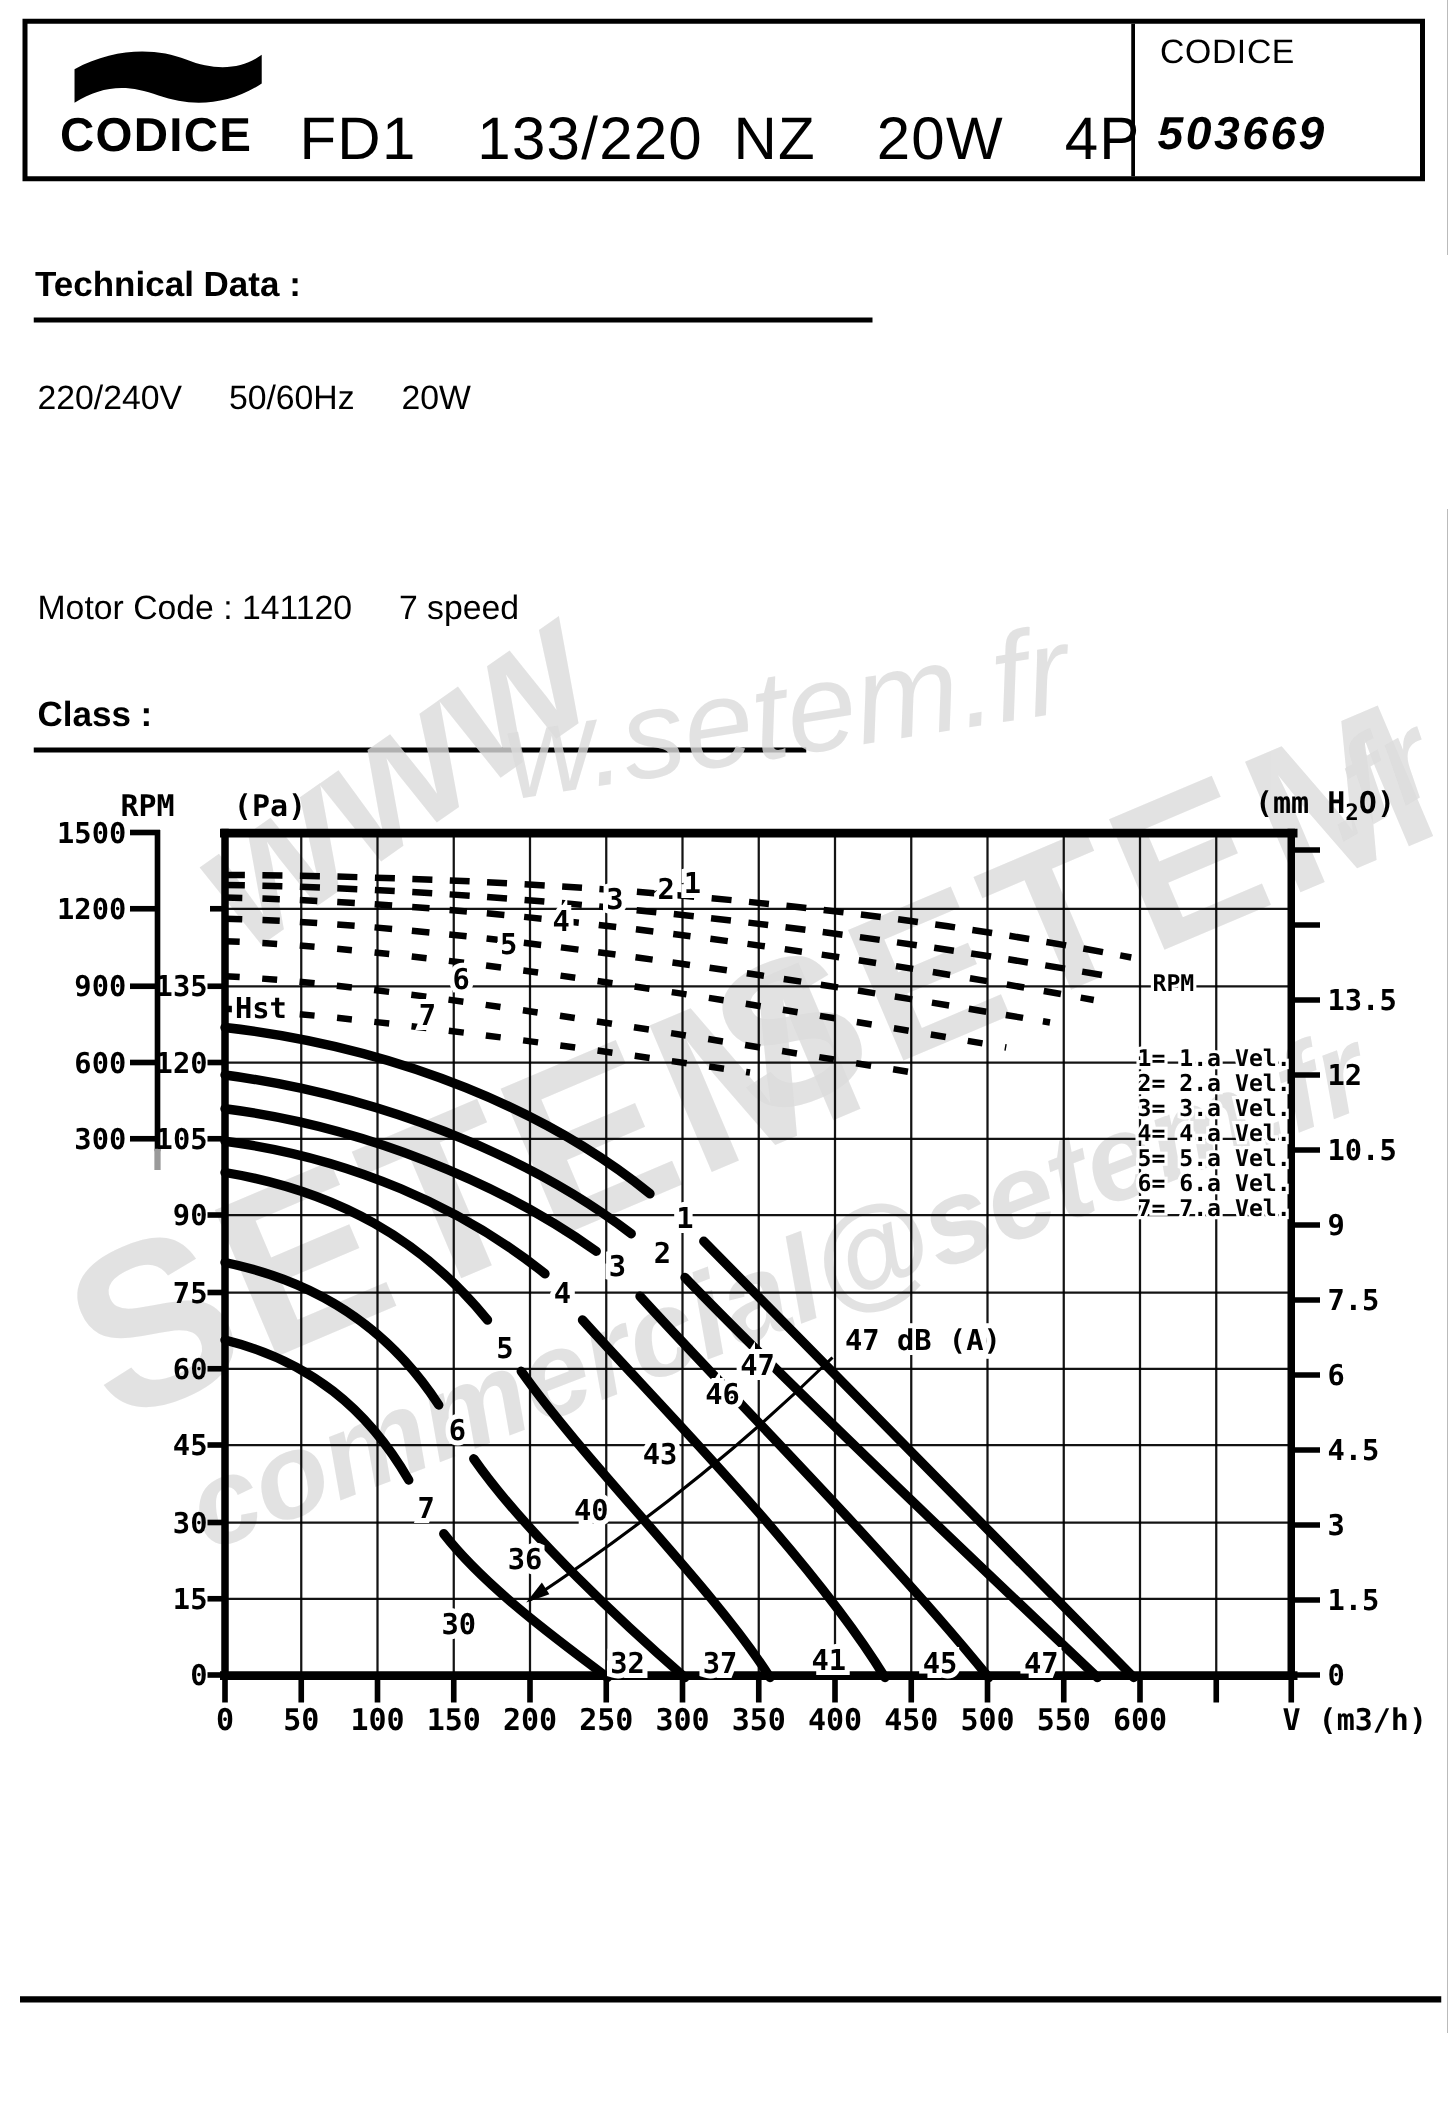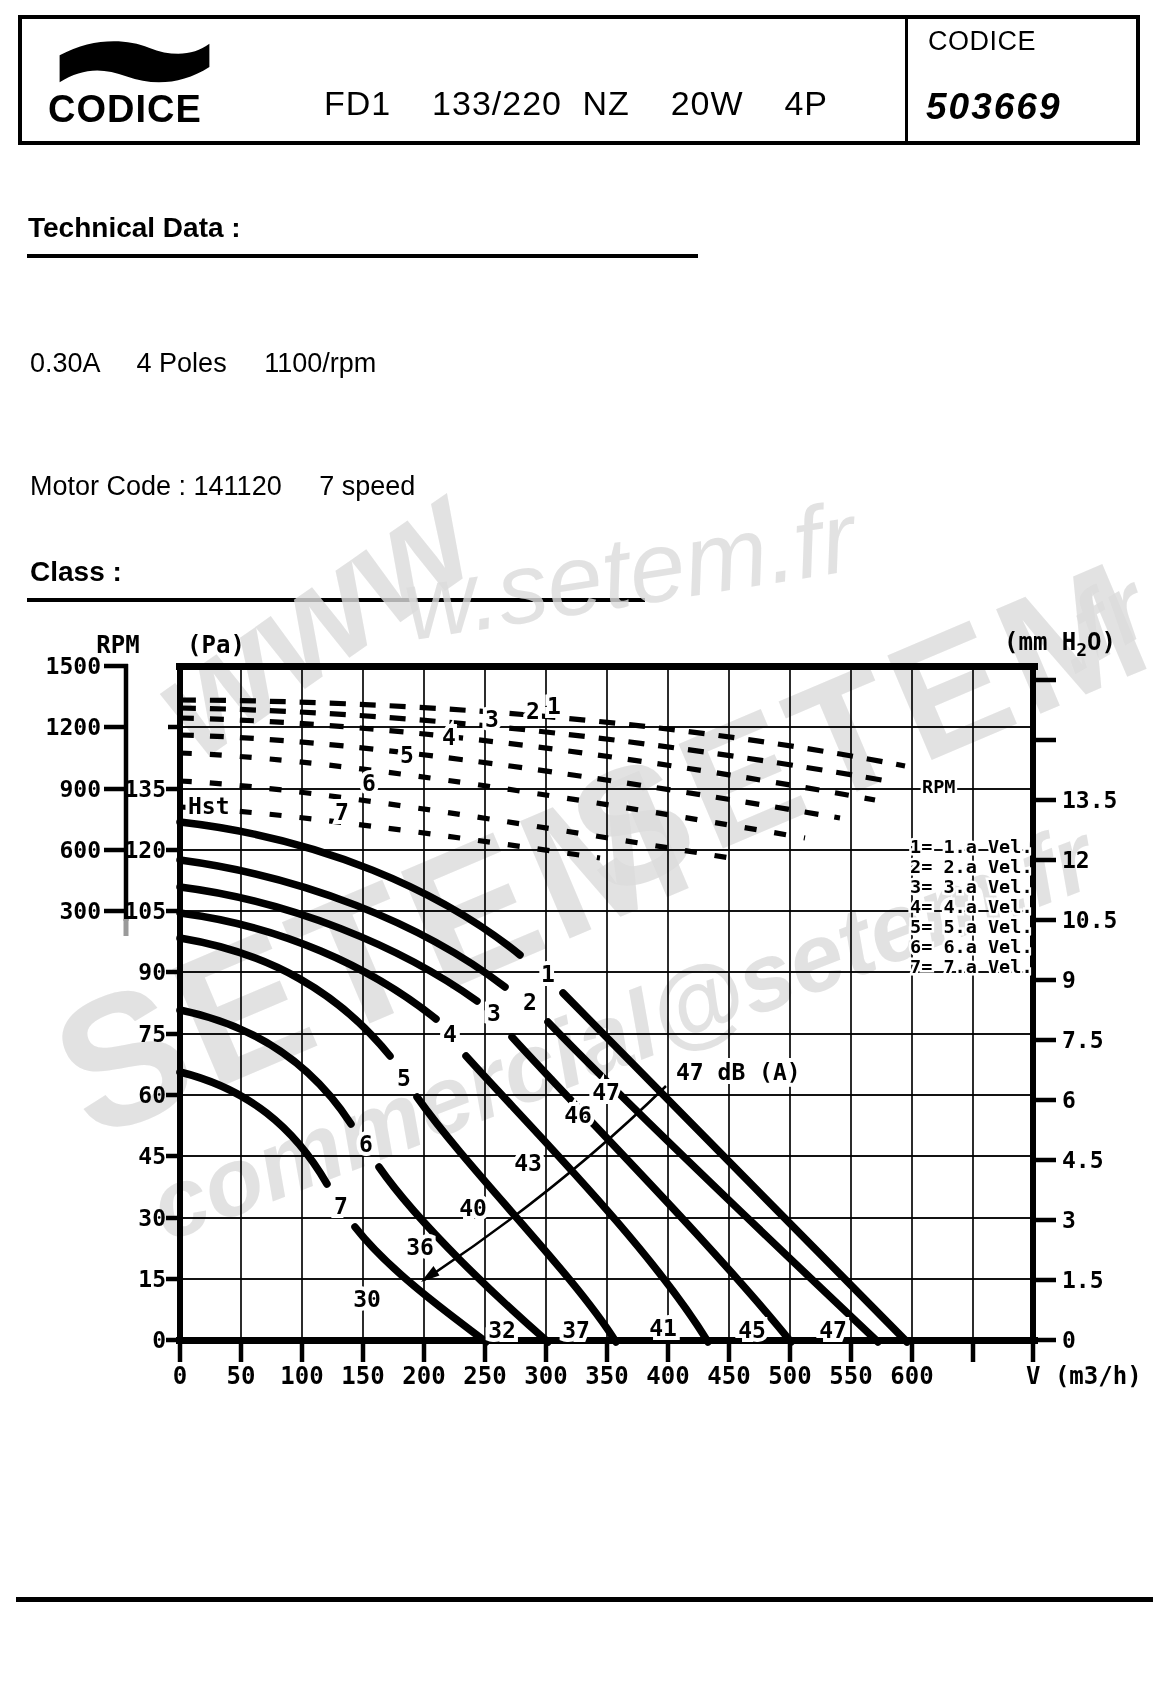--- a/index.html
+++ b/index.html
@@ -3,21 +3,21 @@
 <meta charset="utf-8">
 <style>
   html,body{margin:0;padding:0;background:#888;}
   #page{position:relative;width:1158px;height:1690px;background:#fff;overflow:hidden;
         font-family:"Liberation Sans",sans-serif;color:#000;}
   .abs{position:absolute;}
   
   #hbox{left:18px;top:15px;width:1114px;height:122px;border:4px solid #000;}
   #divider{left:905px;top:19px;width:3px;height:122px;background:#000;}
   #brand{left:48px;top:88px;font-size:38px;font-weight:bold;letter-spacing:1px;}
-  #title{left:236px;top:84px;width:680px;text-align:center;font-size:34px;letter-spacing:1px;word-spacing:10px;white-space:pre;}
+  #title{left:236px;top:84px;width:680px;text-align:center;font-size:48px;letter-spacing:1px;word-spacing:10px;white-space:pre;}
   #codlab{left:928px;top:26px;font-size:27px;letter-spacing:.5px;}
   #codval{left:926px;top:86px;font-size:37px;font-weight:bold;font-style:italic;letter-spacing:2px;}
   
   .h1{font-size:28px;font-weight:bold;}
   .rule{background:#000;height:4px;}
   .tline{font-size:27px;white-space:pre;}
   
   .wm{color:#dcdcdc;opacity:.8;transform-origin:left top;white-space:nowrap;pointer-events:none;z-index:1;}
   svg{position:absolute;left:0;top:0;z-index:2;}
   
@@ -51,21 +51,21 @@
   <svg class="abs" style="left:57px;top:40px;z-index:3;" width="155" height="48" viewBox="0 0 160 50">
     <path d="M2,16 C35,-2 70,-2 95,8 C120,18 142,16 158,4 L158,28 C130,46 100,48 72,38 C45,28 25,30 2,44 Z" fill="#000"></path>
   </svg>
   <div class="abs" id="brand">CODICE</div>
   <div class="abs" id="title">FD1  133/220 NZ  20W  4P</div>
   <div class="abs" id="codlab">CODICE</div>
   <div class="abs" id="codval">503669</div>
 
   <div class="abs h1" style="left:28px;top:212px;">Technical Data :</div>
   <div class="abs rule" style="left:27px;top:254px;width:671px;"></div>
-  <div class="abs tline" style="left:30px;top:348px;">0.30A     4 Poles     1100/rpm</div>
+  <div class="abs tline" style="left:30px;top:303px;">220/240V     50/60Hz     20W</div>
   <div class="abs tline" style="left:30px;top:471px;">Motor Code : 141120     7 speed</div>
 
   <div class="abs h1" style="left:30px;top:556px;">Class :</div>
   <div class="abs rule" style="left:27px;top:598px;width:618px;"></div>
 
   <svg width="1158" height="1690" viewBox="0 0 1158 1690">
 
     <g class="grid">
       <line x1="241" y1="666" x2="241" y2="1340"></line>
         <line x1="302" y1="666" x2="302" y2="1340"></line>

